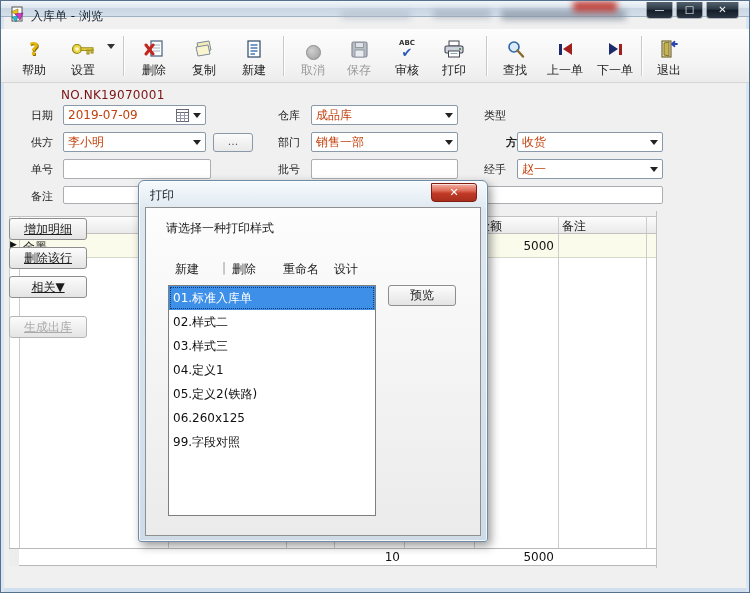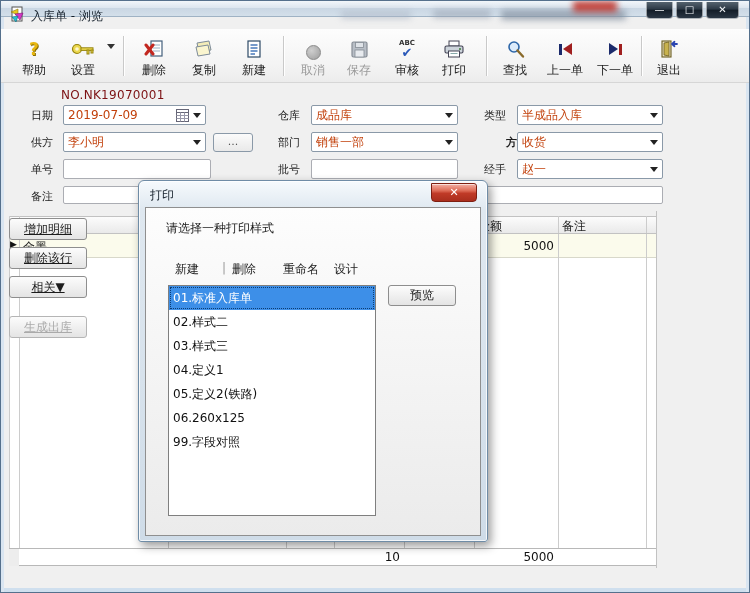--- a/index.html
+++ b/index.html
@@ -260,24 +260,20 @@
       </svg>
     </span>
     <span class="carrow"></span>
   </div>
   <span class="lbl" style="left:277px;top:107px;">仓库</span>
   <div class="combo" style="left:310px;top:104px;width:147px;">
     <span>成品库</span>
     <span class="carrow"></span>
   </div>
   <span class="lbl" style="left:483px;top:107px;">类型</span>
-  <div class="combo" style="left:516px;top:104px;width:146px;">
-    <span>半成品入库</span>
-    <span class="carrow"></span>
-  </div>
 
   <span class="lbl" style="left:30px;top:134px;">供方</span>
   <div class="combo" style="left:62px;top:131px;width:143px;">
     <span>李小明</span>
     <span class="carrow"></span>
   </div>
   <div id="more-btn" class="abs" style="left:212px;top:132px;width:40px;">...</div>
   <span class="lbl" style="left:277px;top:134px;">部门</span>
   <div class="combo" style="left:310px;top:131px;width:147px;">
     <span>销售一部</span>

